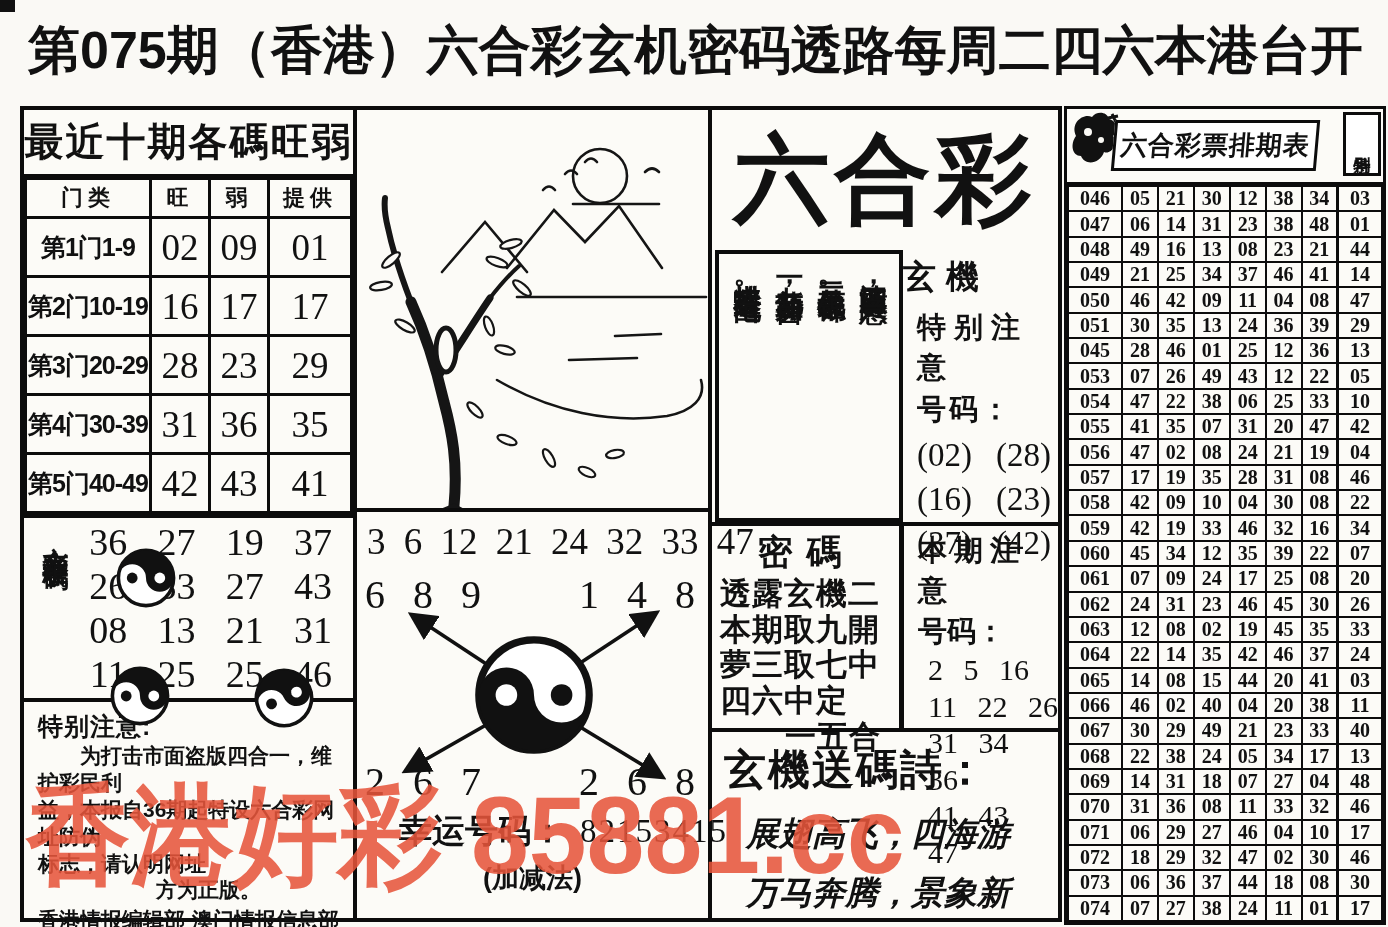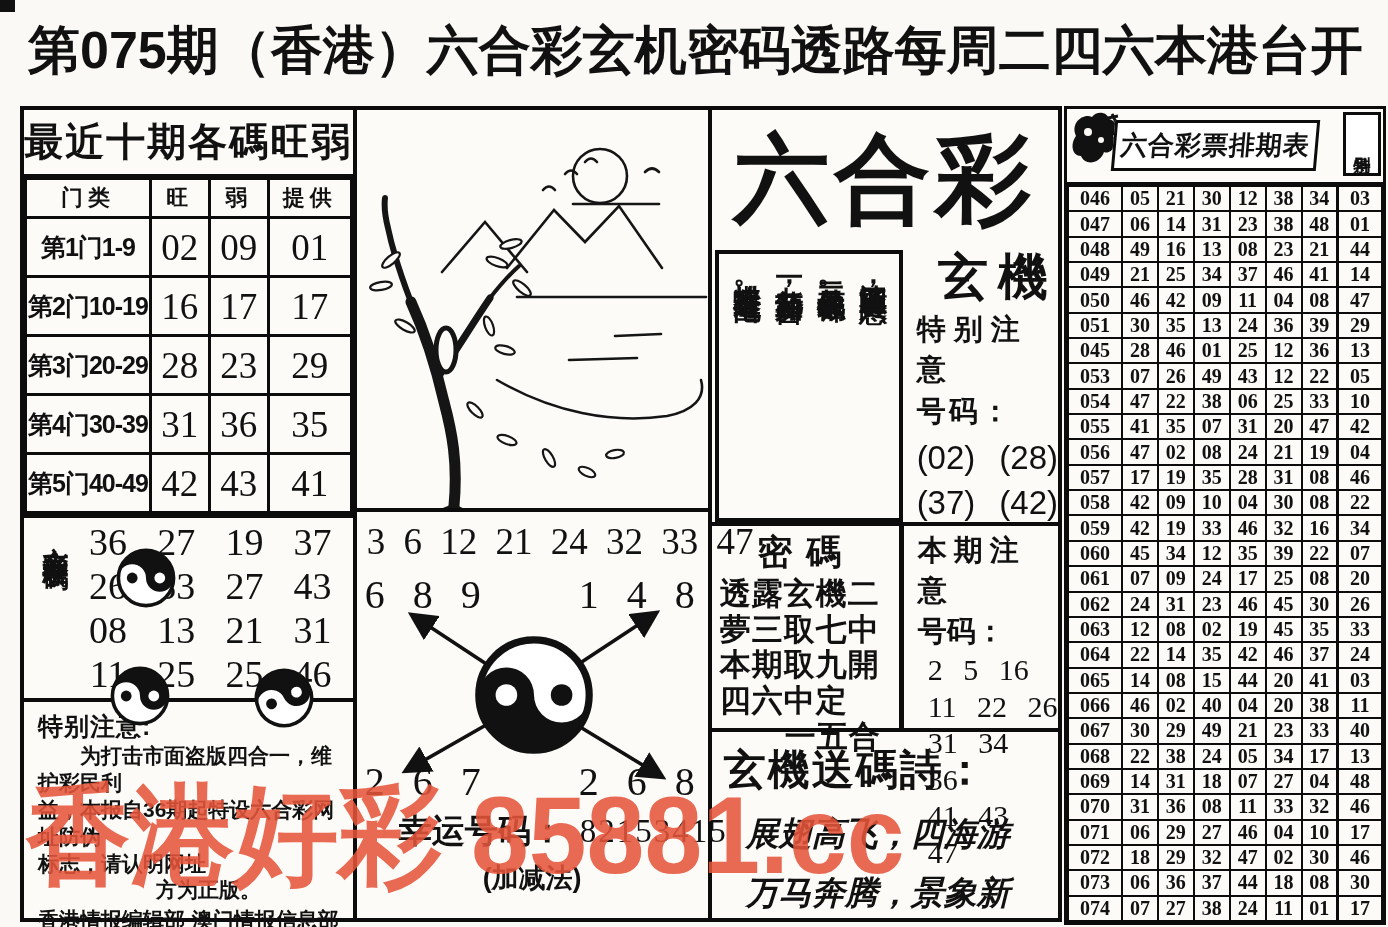--- a/index.html
+++ b/index.html
@@ -40,25 +40,25 @@
   .luckyline .lab{font-weight:900;}
   .luckyline .val{font-family:"Liberation Serif",serif;margin-left:16px;letter-spacing:2px;}
   .method{text-align:center;font-size:27px;font-weight:700;margin-top:6px;}
   
   .col-right{flex:1;display:flex;flex-direction:column;box-sizing:border-box;}
   .logo{font-size:96px;font-weight:900;text-align:center;letter-spacing:5px;line-height:138px;height:140px;white-space:nowrap;}
   .row1{display:flex;height:272px;}
   .poem-box{width:188px;margin-left:3px;border:4px solid #0c0c0c;box-sizing:border-box;writing-mode:vertical-rl;text-orientation:upright;padding:8px 5px;font-size:28px;font-weight:800;font-family:"Liberation Serif",serif;}
   .pcol{display:block;line-height:1.5;letter-spacing:2px;}
   .right-stack{flex:1;display:flex;flex-direction:column;}
-  .xuanji{font-size:50px;font-weight:900;letter-spacing:10px;text-align:right;height:56px;line-height:54px;}
+  .xuanji{font-size:33px;font-weight:900;letter-spacing:10px;text-align:left;height:56px;line-height:54px;}
   .special-box{flex:1;padding:4px 0 0 14px;}
   .sp-title{font-size:29px;font-weight:800;letter-spacing:8px;}
   .sp-sub{font-size:29px;font-weight:800;letter-spacing:3px;margin-top:2px;}
-  .sprow{font-size:33px;font-family:Liberation Sans, sans-serif;margin-top:7px;display:flex;gap:24px;}
+  .sprow{font-size:33px;font-family:Liberation Serif, serif;margin-top:7px;display:flex;gap:24px;}
   .row2{display:flex;border-top:4px solid #0c0c0c;height:206px;box-sizing:border-box;}
   .pw-box{width:192px;border-right:5px solid #0c0c0c;box-sizing:border-box;padding:3px 6px 0 8px;}
   .pw-title{text-align:center;font-size:35px;font-weight:900;letter-spacing:14px;}
   .pwline{font-size:31px;font-weight:900;line-height:1.15;letter-spacing:1px;white-space:nowrap;}
   .pwlast{text-align:right;padding-right:12px;}
   .cur-box{flex:1;padding:5px 0 0 14px;}
   .cur-title{font-size:29px;font-weight:800;letter-spacing:7px;}
   .cur-sub{font-size:29px;font-weight:800;margin-top:1px;}
   .crow{font-size:30px;font-family:"Liberation Serif",serif;line-height:1.22;padding-left:10px;word-spacing:13px;}
   .gift{flex:1;border-top:4px solid #0c0c0c;padding:10px 8px 0 12px;}
@@ -292,35 +292,39 @@
           <div class="xuanji">玄機</div>
           <div class="special-box">
             <div class="sp-title">特别注意</div>
             <div class="sp-sub">号码：</div>
             <div id="sp-pairs">
                 <div class="sprow">
                   <span>(02)</span>
                   <span>(28)</span>
                 </div>
                 <div class="sprow">
+                  <span>(16)</span>
+                  <span>(23)</span>
+                </div>
+                <div class="sprow">
                   <span>(37)</span>
                   <span>(42)</span>
                 </div>
               </div>
           </div>
         </div>
       </div>
 
       <div class="row2">
         <div class="pw-box">
           <div class="pw-title">密碼</div>
           <div id="pw-lines">
               <div class="pwline">透露玄機二</div>
+              <div class="pwline">本期取九開</div>
               <div class="pwline">夢三取七中</div>
-              <div class="pwline">本期取九開</div>
               <div class="pwline">四六中定</div>
               <div class="pwline pwlast">一五合</div>
             </div>
         </div>
         <div class="cur-box">
           <div class="cur-title">本期注意</div>
           <div class="cur-sub">号码：</div>
           <div id="cur-rows">
               <div class="crow">2 5 16</div>
               <div class="crow">11 22 26</div>

